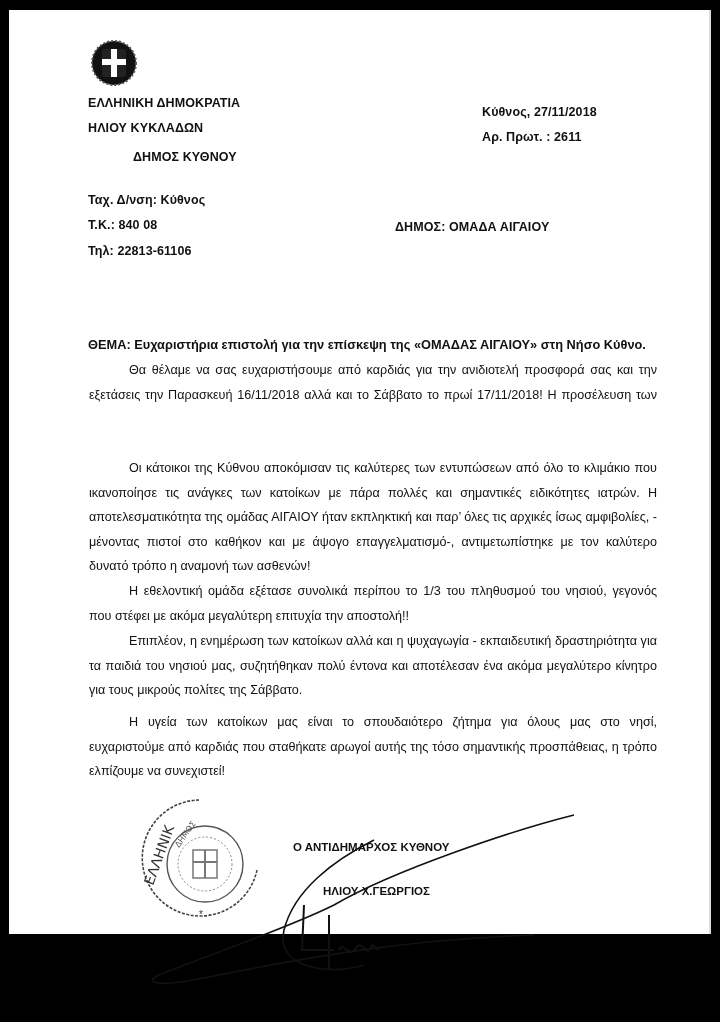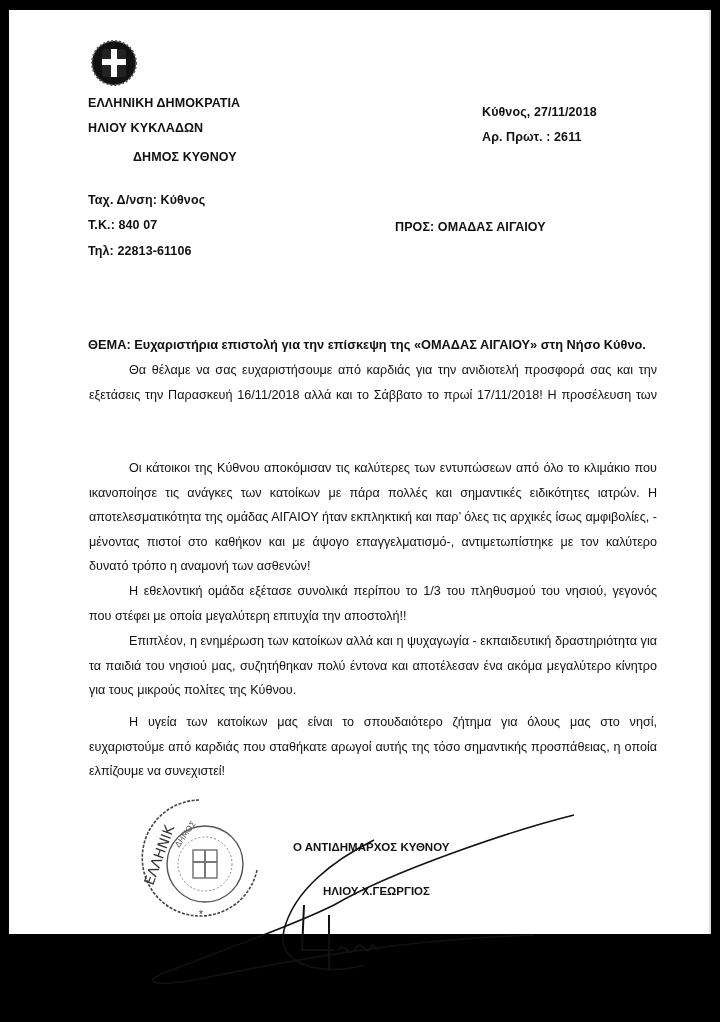--- a/index.html
+++ b/index.html
@@ -35,57 +35,57 @@
       <rect x="21" y="10" width="6" height="28" fill="#fff"></rect>
       <rect x="12" y="20" width="24" height="6" fill="#fff"></rect>
     </svg>
   </div>
 
   <div class="abs hdr" style="left:79px; top:86px;">ΕΛΛΗΝΙΚΗ ΔΗΜΟΚΡΑΤΙΑ</div>
   <div class="abs hdr" style="left:79px; top:111px;">ΗΛΙΟΥ ΚΥΚΛΑΔΩΝ</div>
   <div class="abs hdr" style="left:79px; top:140px;margin-left:45px;">ΔΗΜΟΣ ΚΥΘΝΟΥ</div>
 
   <div class="abs hdr" style="left:79px; top:183px;">Ταχ. Δ/νση: Κύθνος</div>
-  <div class="abs hdr" style="left:79px; top:208px;">Τ.Κ.: 840 07</div>
+  <div class="abs hdr" style="left:79px; top:208px;">Τ.Κ.: 840 08</div>
   <div class="abs hdr" style="left:79px; top:234px;">Τηλ: 22813-61106</div>
 
   <div class="abs hdr" style="left:473px; top:95px;">Κύθνος, 27/11/2018</div>
   <div class="abs hdr" style="left:473px; top:120px;">Αρ. Πρωτ. :  2611</div>
 
-  <div class="abs hdr" style="left:386px; top:210px;">ΠΡΟΣ: ΟΜΑΔΑΣ ΑΙΓΑΙΟΥ</div>
+  <div class="abs hdr" style="left:386px; top:210px;">ΔΗΜΟΣ: ΟΜΑΔΑ ΑΙΓΑΙΟΥ</div>
 
   <div class="abs subject" style="left:79px; top:311px;">ΘΕΜΑ: Ευχαριστήρια επιστολή για την επίσκεψη της «ΟΜΑΔΑΣ ΑΙΓΑΙΟΥ» στη Νήσο Κύθνο.</div>
 
   <div class="para body-text" style="top:348px;">
     <span class="ln indent">Θα θέλαμε να σας ευχαριστήσουμε από καρδιάς για  την ανιδιοτελή προσφορά σας και την</span>
     <span class="ln">εξετάσεις την Παρασκευή 16/11/2018 αλλά και το Σάββατο το πρωί 17/11/2018! Η προσέλευση των</span>
   </div>
 
   <div class="para body-text" style="top:446px;">
     <span class="ln indent">Οι κάτοικοι της Κύθνου αποκόμισαν τις καλύτερες των εντυπώσεων από όλο το κλιμάκιο που</span>
     <span class="ln">ικανοποίησε τις ανάγκες των κατοίκων με πάρα πολλές και σημαντικές ειδικότητες ιατρών. Η</span>
     <span class="ln">αποτελεσματικότητα της ομάδας ΑΙΓΑΙΟΥ ήταν εκπληκτική και παρ’ όλες τις αρχικές ίσως αμφιβολίες, -</span>
     <span class="ln">μένοντας πιστοί στο καθήκον και με άψογο επαγγελματισμό-, αντιμετωπίστηκε με τον καλύτερο</span>
     <span class="ln last">δυνατό τρόπο η αναμονή των ασθενών!</span>
   </div>
 
   <div class="para body-text" style="top:569px;">
     <span class="ln indent">Η εθελοντική ομάδα εξέτασε συνολικά περίπου το 1/3 του πληθυσμού του νησιού, γεγονός</span>
-    <span class="ln last">που στέφει με οποία μεγαλύτερη επιτυχία την αποστολή!!</span>
+    <span class="ln last">που στέφει με ακόμα μεγαλύτερη επιτυχία την αποστολή!!</span>
   </div>
 
   <div class="para body-text" style="top:619px;">
     <span class="ln indent">Επιπλέον, η ενημέρωση των κατοίκων αλλά και η ψυχαγωγία - εκπαιδευτική δραστηριότητα για</span>
     <span class="ln">τα παιδιά του νησιού μας, συζητήθηκαν πολύ έντονα και αποτέλεσαν ένα ακόμα μεγαλύτερο κίνητρο</span>
-    <span class="ln last">για τους μικρούς πολίτες της Κύθνου.</span>
+    <span class="ln last">για τους μικρούς πολίτες της Σάββατο.</span>
   </div>
 
   <div class="para body-text" style="top:693px;margin-top:7px;">
     <span class="ln indent">Η υγεία των κατοίκων μας είναι το σπουδαιότερο ζήτημα για όλους μας στο νησί,</span>
-    <span class="ln">ευχαριστούμε από καρδιάς που σταθήκατε αρωγοί αυτής της τόσο σημαντικής προσπάθειας, η οποία</span>
+    <span class="ln">ευχαριστούμε από καρδιάς που σταθήκατε αρωγοί αυτής της τόσο σημαντικής προσπάθειας, η τρόπο</span>
     <span class="ln last">ελπίζουμε να συνεχιστεί!</span>
   </div>
 
   <div class="abs" style="left:130px; top:780px; width:130px; height:140px;">
     <svg width="130" height="140" viewBox="0 0 130 140">
       <path d="M60 10 A58 58 0 1 0 118 80" fill="none" stroke="#444" stroke-width="1.6" stroke-dasharray="3 1.5"></path>
       <circle cx="66" cy="74" r="38" fill="none" stroke="#555" stroke-width="1.4"></circle>
       <circle cx="66" cy="74" r="27" fill="none" stroke="#888" stroke-width="1" stroke-dasharray="2 2"></circle>
       <rect x="54" y="60" width="24" height="28" fill="none" stroke="#777" stroke-width="1.5"></rect>
       <line x1="66" y1="60" x2="66" y2="88" stroke="#777" stroke-width="2"></line>

